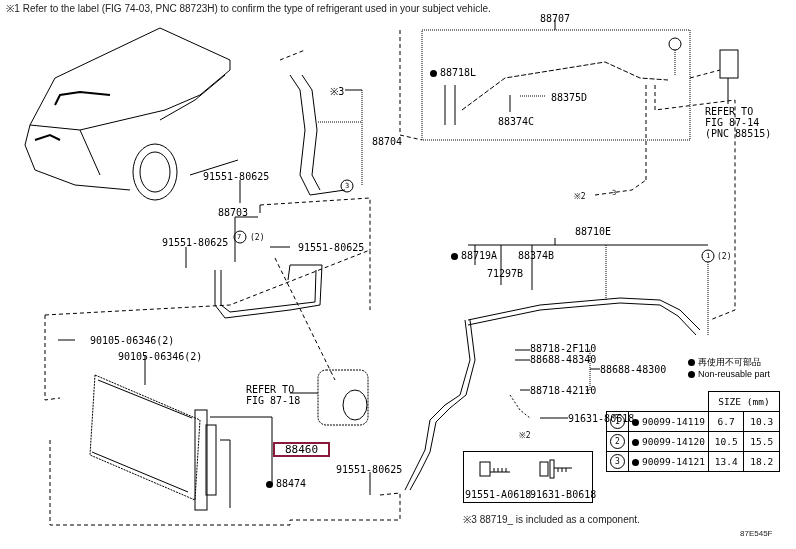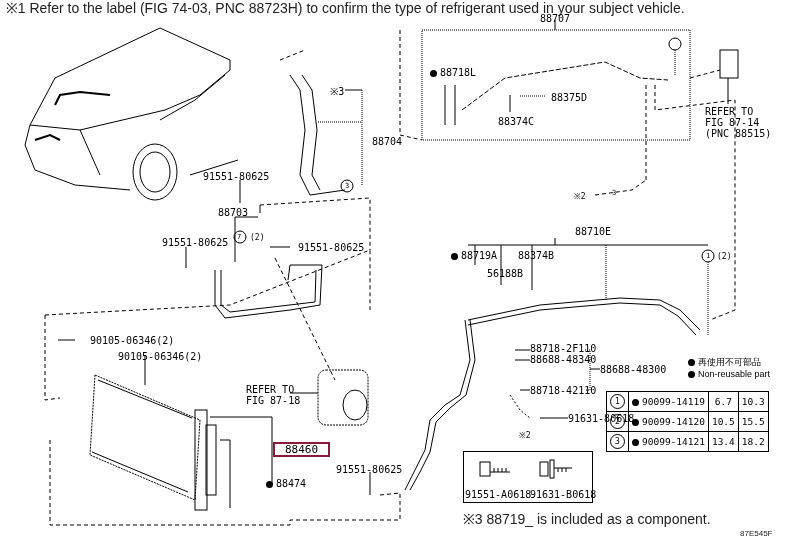--- a/index.html
+++ b/index.html
@@ -1,20 +1,20 @@
 <!DOCTYPE html>
 <html><head>
 <meta charset="utf-8">
 <style>
   html, body { margin:0; padding:0; background:#fff; }
   body { width:796px; height:549px; position:relative; overflow:hidden;
          font-family:"DejaVu Sans Mono", monospace; color:#000; }
   svg.diagram { position:absolute; left:0; top:0; }
   .lbl { position:absolute; font-size:10px; line-height:11px; white-space:nowrap; color:#000; }
-  .note { font-family:"Liberation Sans", sans-serif; font-size:14px; color:#222; }
+  .note { font-family:"Liberation Sans", sans-serif; font-size:10px; color:#222; }
   .hl { border:2px solid #8b1a3a; padding:0 10px; }
   .tbl { position:absolute; border-collapse:collapse; font-size:9.5px; }
   .tbl td { border:1px solid #000; text-align:center; padding:0 3px; height:19px; }
   .circ { display:inline-block; width:13px; height:13px; border:1px solid #000; border-radius:50%;
           font-size:8px; line-height:13px; text-align:center; }
   .dot { display:inline-block; width:7px; height:7px; background:#000; border-radius:50%; margin-right:3px; vertical-align:middle; }
   .legend { position:absolute; font-family:"Liberation Sans", sans-serif; font-size:9px; }
   .boltbox { position:absolute; left:463px; top:451px; width:128px; height:50px; border:1px solid #000; }
 </style>
 </head>
@@ -145,21 +145,21 @@
 <div class="lbl" style="left:162px;top:237px;">91551-80625</div>
 <div class="lbl" style="left:298px;top:242px;">91551-80625</div>
 <div class="lbl" style="left:237px;top:232px;font-size:7px;">7</div>
 <div class="lbl" style="left:250px;top:232px;font-size:8px;">(2)</div>
 
 <div class="lbl" style="left:574px;top:191px;font-size:8px;">※2</div>
 <div class="lbl" style="left:612px;top:188px;font-size:7px;">3</div>
 
 <div class="lbl" style="left:575px;top:226px;">88710E</div>
 <div class="lbl" style="left:451px;top:250px;"><span class="dot"></span><span>88719A</span></div>
-<div class="lbl" style="left:487px;top:268px;">56188B</div>
+<div class="lbl" style="left:487px;top:268px;">71297B</div>
 <div class="lbl" style="left:518px;top:250px;">88374B</div>
 <div class="lbl" style="left:706px;top:251px;font-size:7px;">1</div>
 <div class="lbl" style="left:717px;top:251px;font-size:8px;">(2)</div>
 
 <div class="lbl" style="left:530px;top:343px;">88718-2F110</div>
 <div class="lbl" style="left:530px;top:354px;">88688-48340</div>
 <div class="lbl" style="left:600px;top:364px;">88688-48300</div>
 <div class="lbl" style="left:530px;top:385px;">88718-42110</div>
 <div class="lbl" style="left:568px;top:413px;">91631-80618</div>
 <div class="lbl" style="left:519px;top:430px;font-size:8px;">※2</div>
@@ -172,20 +172,24 @@
 </div>
 <div class="lbl hl" style="left:273px;top:442px;font-size:11px;">88460</div>
 <div class="lbl" style="left:230px;top:478px;margin-left:36px;"><span class="dot"></span><span>88474</span></div>
 <div class="lbl" style="left:336px;top:464px;">91551-80625</div>
 
 <div class="legend" style="left:688px;top:356px;"><span class="dot"></span><span>再使用不可部品</span></div>
 <div class="legend" style="left:688px;top:369px;"><span class="dot"></span><span>Non-reusable part</span></div>
 
 <table class="tbl" style="left:606px;top:391px;">
   <tbody>
+      <tr>
+    <td colspan="2" style="border:none;"></td>
+    <td colspan="2" style="width:64px;">SIZE (mm)</td>
+  </tr>
   <tr>
     <td><span class="circ">1</span></td>
     <td style="text-align:left;"><span class="dot"></span><span>90099-14119</span></td>
     <td>6.7</td>
     <td>10.3</td>
   </tr>
   <tr>
     <td><span class="circ">2</span></td>
     <td style="text-align:left;"><span class="dot"></span><span>90099-14120</span></td>
     <td>10.5</td>

